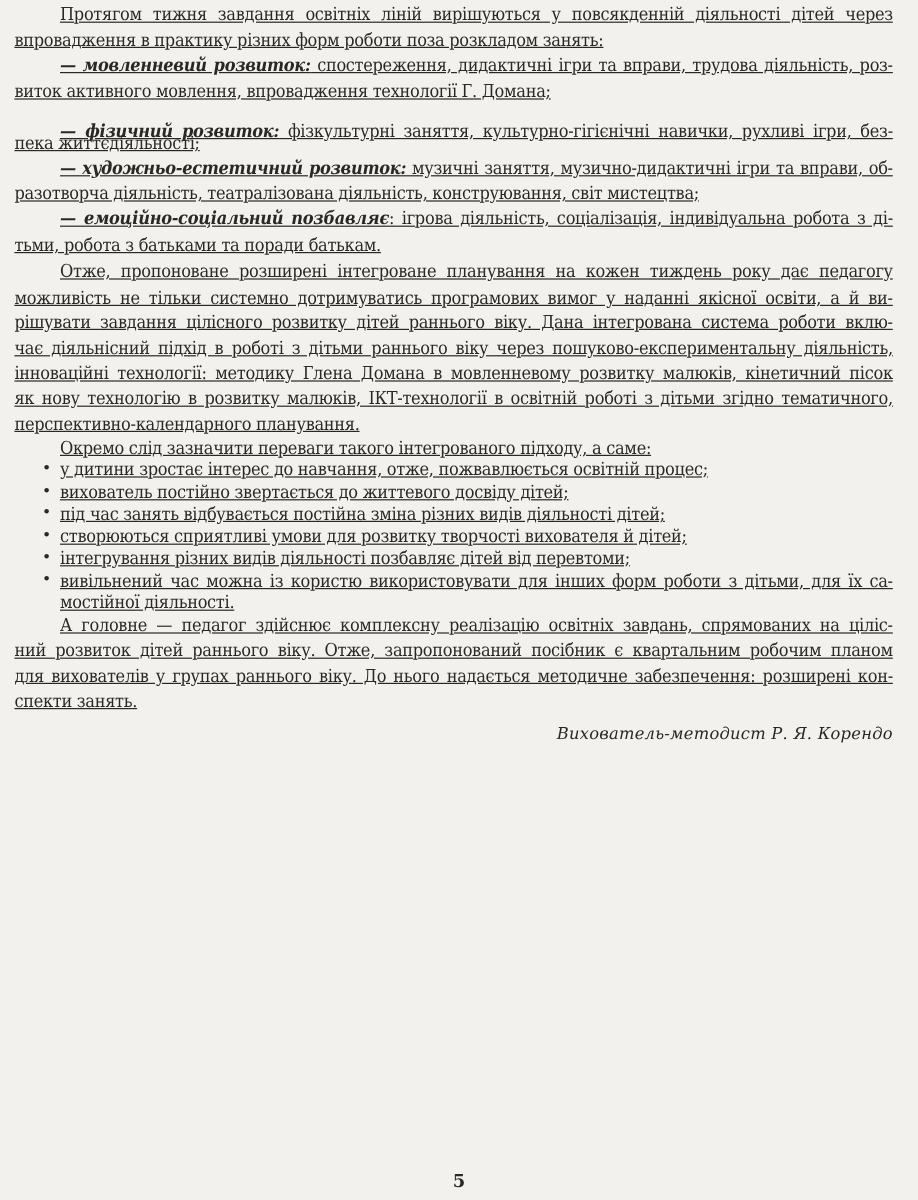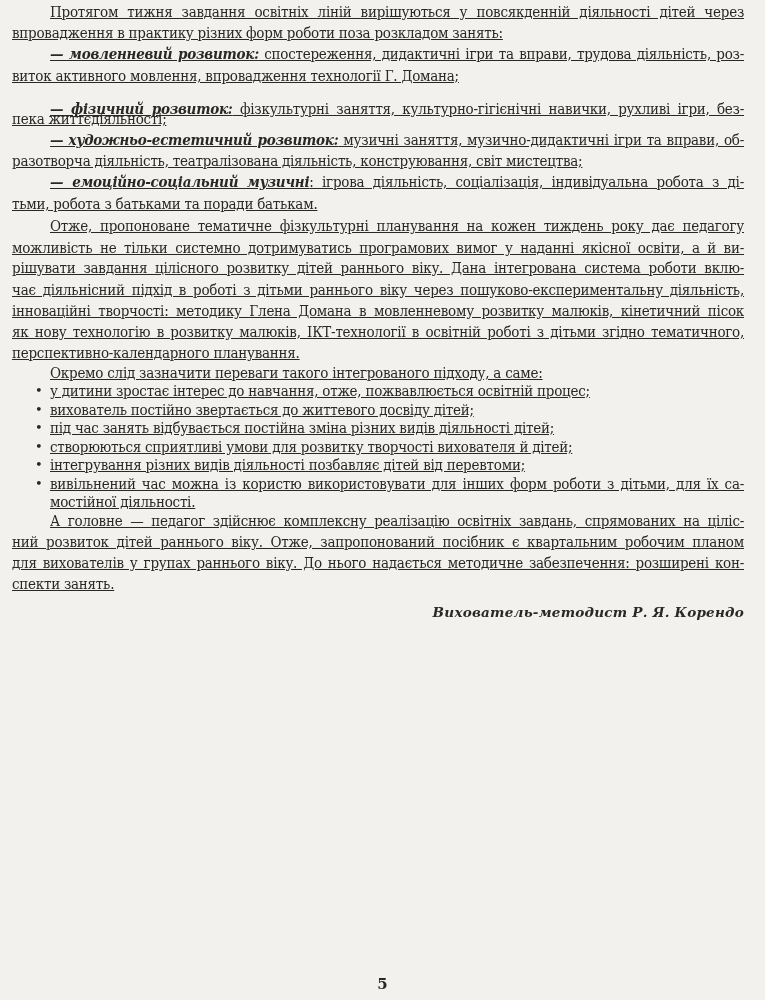--- a/index.html
+++ b/index.html
@@ -18,21 +18,21 @@
     font-stretch: condensed;
     text-decoration: underline;
   }
   .j { width: 732px; text-align: justify; text-align-last: justify; }
   .ind { left: 38px; }
   .ind.j { width: 694px; }
   .bi { font-weight: bold; font-style: italic; }
   .bullet-dot { position: absolute; left: 23px; font-size: 13px; line-height: 20px; }
   .btext { left: 38px; }
   .btext.j { width: 694px; }
-  .sig { position: absolute; right: 21px; top: 581px; font-style: italic; font-weight: bold; font-size: 13.6px; letter-spacing: 0.2px; }
+  .sig { position: absolute; right: 21px; top: 581px; font-style: italic; font-weight: normal; font-size: 13.6px; letter-spacing: 0.2px; }
   .pagenum { position: absolute; left: 0; width: 765px; top: 975px; text-align: center; font-weight: bold; font-size: 15px; }
 </style>
 </head>
 <body>
 
 <div class="page">
 
   <div class="line ind j" style="top:2px">Протягом тижня завдання освітніх ліній вирішуються у повсякденній діяльності дітей через</div>
   <div class="line" style="top:23px">впровадження в практику різних форм роботи поза розкладом занять:</div>
 
@@ -45,29 +45,29 @@
     <span class="bi">— фізичний розвиток:</span><span> фізкультурні заняття, культурно-гігієнічні навички, рухливі ігри, без-</span>
   </div>
   <div class="line" style="top:109px">пека життєдіяльності;</div>
 
   <div class="line ind j" style="top:130px">
     <span class="bi">— художньо-естетичний розвиток:</span><span> музичні заняття, музично-дидактичні ігри та вправи, об-</span>
   </div>
   <div class="line" style="top:151px">разотворча діяльність, театралізована діяльність, конструювання, світ мистецтва;</div>
 
   <div class="line ind j" style="top:172px">
-    <span class="bi">— емоційно-соціальний музичні</span><span>: ігрова діяльність, соціалізація, індивідуальна робота з ді-</span>
+    <span class="bi">— емоційно-соціальний позбавляє</span><span>: ігрова діяльність, соціалізація, індивідуальна робота з ді-</span>
   </div>
   <div class="line" style="top:194px">тьми, робота з батьками та поради батькам.</div>
 
-  <div class="line ind j" style="top:216px">Отже, пропоноване тематичне фізкультурні планування на кожен тиждень року дає педагогу</div>
+  <div class="line ind j" style="top:216px">Отже, пропоноване розширені інтегроване планування на кожен тиждень року дає педагогу</div>
   <div class="line j" style="top:238px">можливість не тільки системно дотримуватись програмових вимог у наданні якісної освіти, а й ви-</div>
   <div class="line j" style="top:258px">рішувати завдання цілісного розвитку дітей раннього віку. Дана інтегрована система роботи вклю-</div>
   <div class="line j" style="top:280px">чає діяльнісний підхід в роботі з дітьми раннього віку через пошуково-експериментальну діяльність,</div>
-  <div class="line j" style="top:301px">інноваційні творчості: методику Глена Домана в мовленневому розвитку малюків, кінетичний пісок</div>
+  <div class="line j" style="top:301px">інноваційні технології: методику Глена Домана в мовленневому розвитку малюків, кінетичний пісок</div>
   <div class="line j" style="top:322px">як нову технологію в розвитку малюків, ІКТ-технології в освітній роботі з дітьми згідно тематичного,</div>
   <div class="line" style="top:343px">перспективно-календарного планування.</div>
 
   <div class="line ind" style="top:363px">Окремо слід зазначити переваги такого інтегрованого підходу, а саме:</div>
 
   <div>
     <span class="bullet-dot" style="top:381px">•</span>
     <div class="line btext" style="top:381px">у дитини зростає інтерес до навчання, отже, пожвавлюється освітній процес;</div>
 
     <span class="bullet-dot" style="top:400px">•</span>

